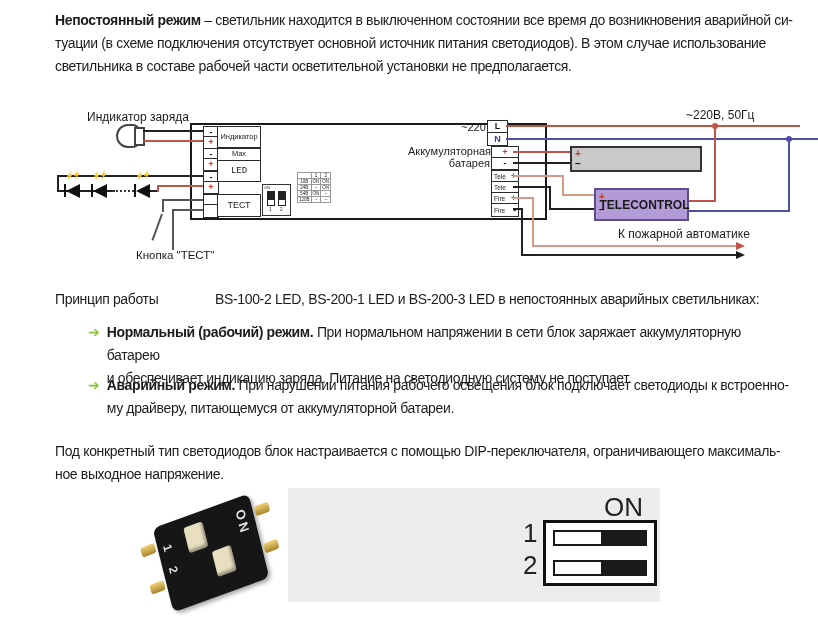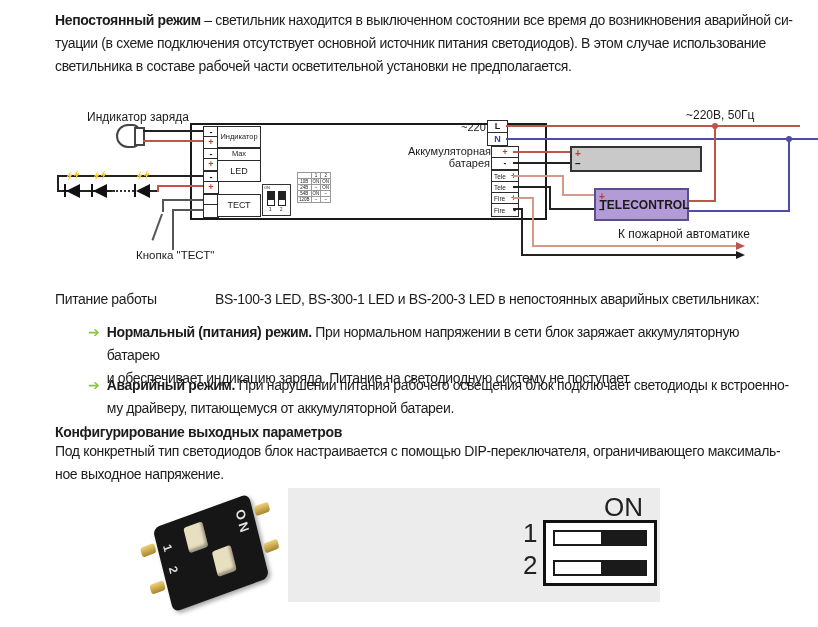--- a/index.html
+++ b/index.html
@@ -114,21 +114,21 @@
     <div class="tbox" style="left:203px;top:136px;width:14px;height:11px;"><span class="plus">+</span></div>
     <div class="tbox" style="left:203px;top:148px;width:14px;height:10px;"><span class="minus">-</span></div>
     <div class="tbox" style="left:203px;top:158px;width:14px;height:11px;"><span class="plus">+</span></div>
     <div class="tbox" style="left:203px;top:171px;width:14px;height:10px;"><span class="minus">-</span></div>
     <div class="tbox" style="left:203px;top:181px;width:14px;height:11px;"><span class="plus">+</span></div>
     <div class="tbox" style="left:203px;top:194px;width:14px;height:10px;"></div>
     <div class="tbox" style="left:203px;top:204px;width:14px;height:12px;"></div>
 
     <div class="tbox" style="left:217px;top:126px;width:42px;height:20px;font-weight:normal;font-size:7.5px;line-height:20px;">Индикатор</div>
     <div class="tbox" style="left:217px;top:148px;width:42px;height:20px;font-weight:normal;font-size:7.5px;line-height:10px;"><span>Max</span><br><span>3А 140В</span></div>
-    <div class="tbox" style="left:217px;top:160px;width:42px;height:20px;font-weight:normal;font-size:9px;line-height:20px;">LED</div>
+    <div class="tbox" style="left:217px;top:160px;width:42px;height:20px;font-weight:normal;font-size:9px;line-height:20px;font-family:Liberation Mono, monospace;">LED</div>
     <div class="tbox" style="left:217px;top:194px;width:42px;height:21px;font-weight:normal;font-size:9px;line-height:21px;">ТЕСТ</div>
 
     <div class="abs" style="left:262px;top:184px;width:27px;height:30px;border:1px solid #333;background:#fff;">
       <span class="abs" style="left:1px;top:0;font-size:4px;">ON</span>
       <div class="abs" style="left:4px;top:6px;width:8px;height:15px;background:#222;">
         <div class="abs" style="left:1px;bottom:1px;width:6px;height:5px;background:#fff;"></div>
       </div>
       <div class="abs" style="left:15px;top:6px;width:8px;height:15px;background:#222;">
         <div class="abs" style="left:1px;bottom:1px;width:6px;height:5px;background:#fff;"></div>
       </div>
@@ -230,36 +230,35 @@
     <div class="wv c-salmon" style="left:532px;top:197px;height:49px;"></div>
     <div class="wh c-salmon" style="left:532px;top:245px;width:205px;"></div>
     <div class="ah-r" style="left:736px;top:242px;"></div>
     <div class="wh c-blk" style="left:513px;top:208px;width:8px;"></div>
     <div class="wv c-blk" style="left:521px;top:208px;height:47px;"></div>
     <div class="wh c-blk" style="left:521px;top:254px;width:216px;"></div>
     <div class="ah-k" style="left:736px;top:251px;"></div>
     <div class="dlabel" style="left:618px;top:227px;font-size:12px;">К пожарной автоматике</div>
   </div>
 
-  <div class="caption" style="left:55px;top:291px;">Питание работы</div>
-  <div class="caption" style="left:215px;top:291px;">BS-100-3 LED, BS-300-1 LED и BS-200-3 LED в непостоянных аварийных светильниках:</div>
+  <div class="caption" style="left:55px;top:291px;">Принцип работы</div>
+  <div class="caption" style="left:215px;top:291px;">BS-100-2 LED, BS-200-1 LED и BS-200-3 LED в непостоянных аварийных светильниках:</div>
 
   <div class="bullet" style="left:88px;top:321px;">
     <span class="arr">➔</span>
-    <div class="btxt"><b>Нормальный (питания) режим.</b><span> При нормальном напряжении в сети блок заряжает аккумуляторную батарею
+    <div class="btxt"><b>Нормальный (рабочий) режим.</b><span> При нормальном напряжении в сети блок заряжает аккумуляторную батарею
 и обеспечивает индикацию заряда. Питание на светодиодную систему не поступает.</span></div>
   </div>
 
   <div class="bullet" style="left:88px;top:374px;">
     <span class="arr">➔</span>
     <div class="btxt"><b>Аварийный режим.</b><span> При нарушении питания рабочего освещения блок подключает светодиоды к встроенно-
 му драйверу, питающемуся от аккумуляторной батареи.</span></div>
   </div>
 
-  <p class="caption" style="left:55px;top:424px;font-weight:bold;">Конфигурирование выходных параметров</p>
   <p class="para" style="left:55px;top:440px;width:762px;">Под конкретный тип светодиодов блок настраивается с помощью DIP-переключателя, ограничивающего максималь-
 ное выходное напряжение.</p>
 
   <div>
     <div class="dip-body">
       <span class="dip-on">ON</span>
       <span class="dip-nums">12</span>
       <div class="act" style="left:30px;top:10px;"></div>
       <div class="act" style="left:52px;top:42px;"></div>
       <div class="pin" style="left:-17px;top:14px;"></div>

